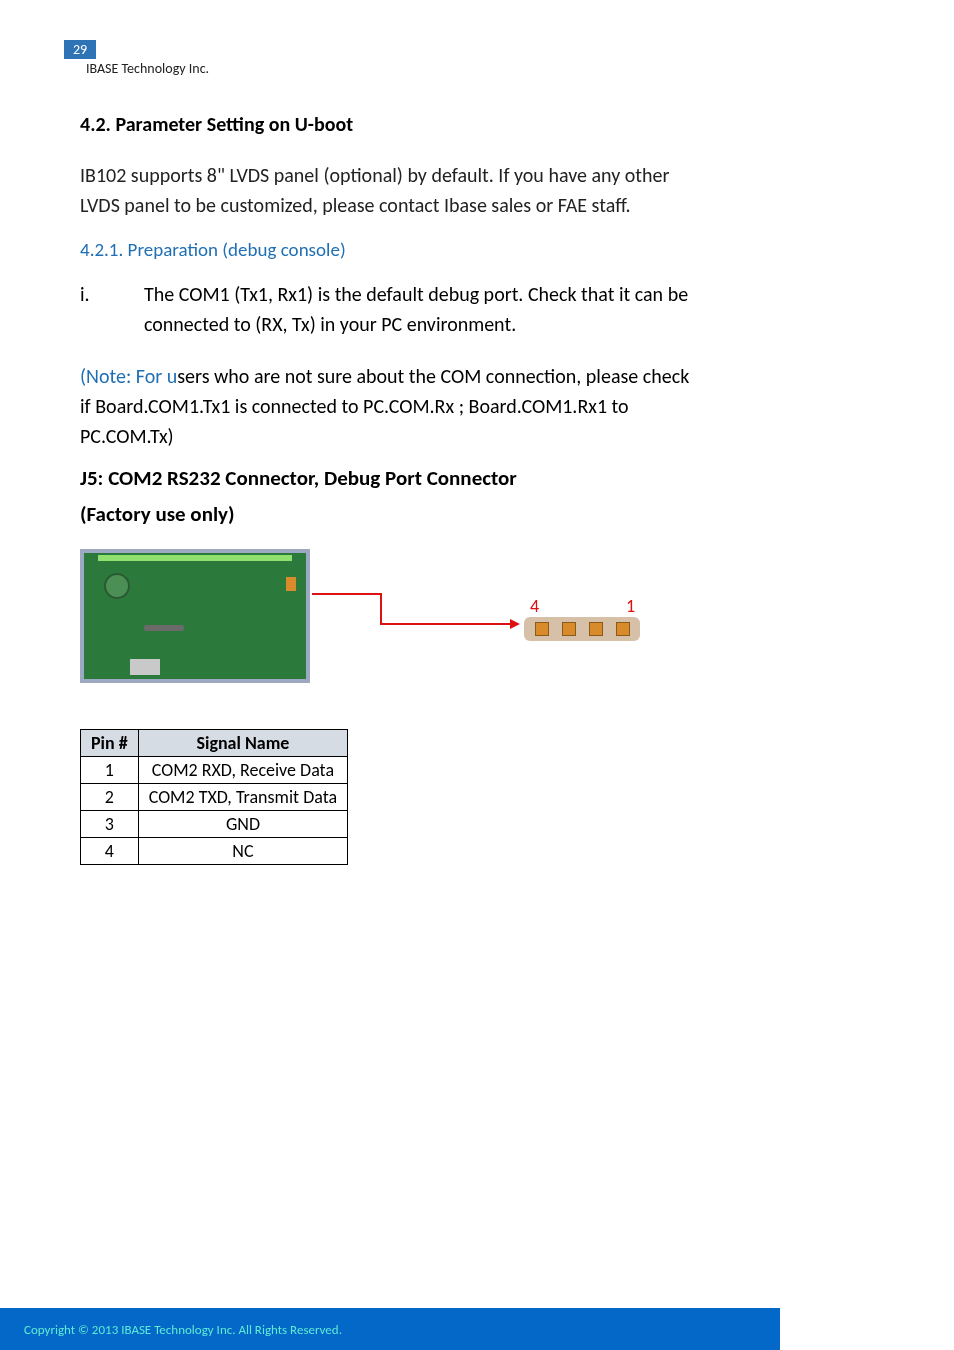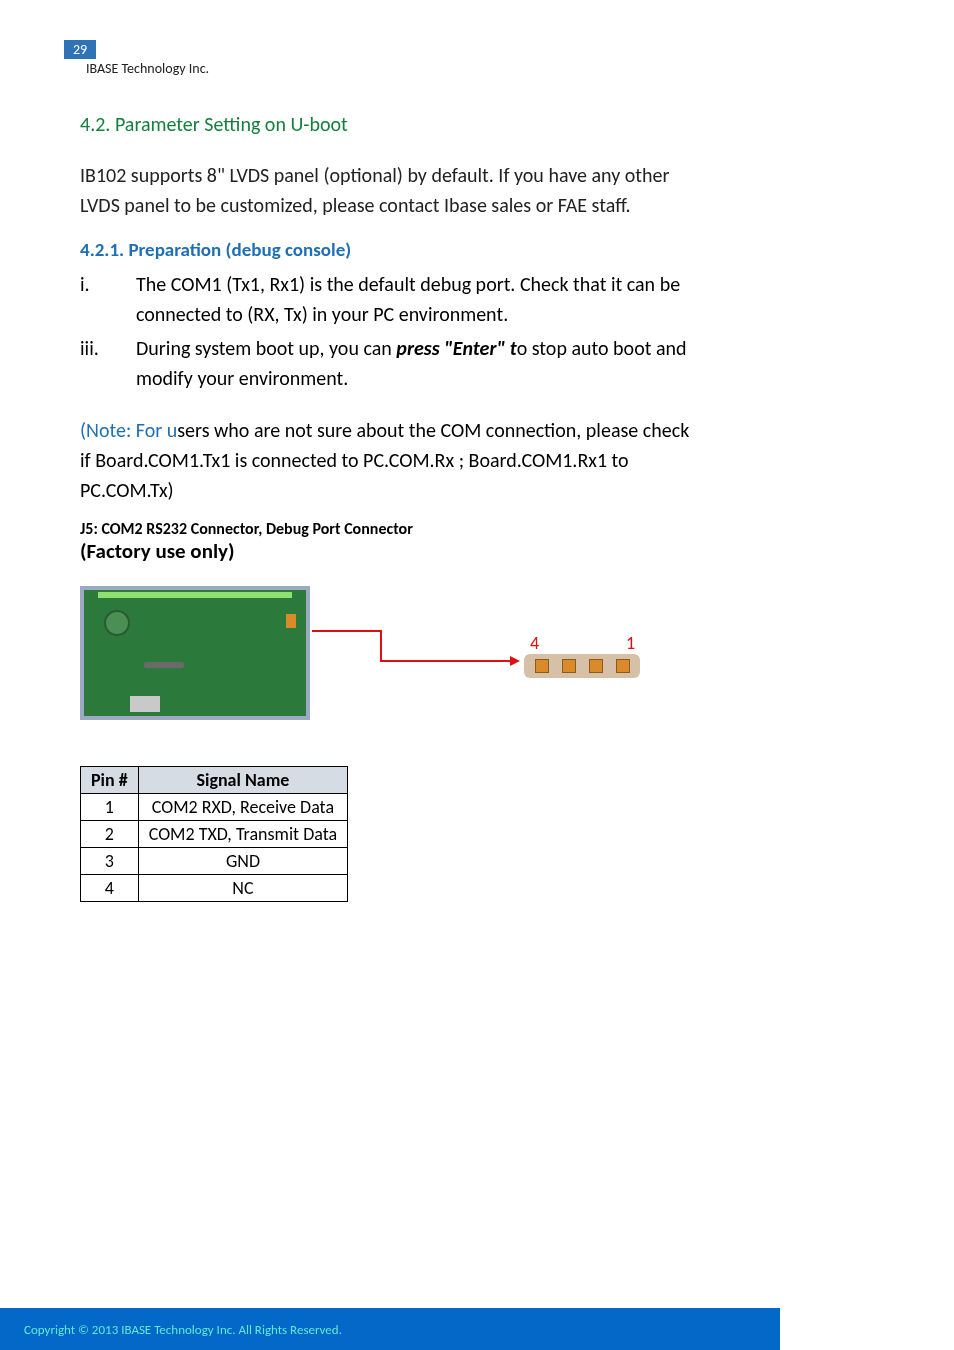--- a/index.html
+++ b/index.html
@@ -1,31 +1,31 @@
 <!DOCTYPE html>
 <html><head>
 <meta charset="utf-8">
 <style>
   * { box-sizing: border-box; margin: 0; padding: 0; }
   html, body { width: 954px; height: 1350px; font-family: Calibri, Arial, sans-serif; background: #fff; color: #000; }
   .page { position: relative; width: 780px; height: 1350px; padding: 50px 80px 0 80px; }
   .page-tab { position: absolute; top: 40px; left: 64px; background: #2e73b5; color: #fff; font-size: 14px; padding: 1px 6px 1px 6px; min-width: 32px; text-align: center; }
   .org { position: absolute; top: 60px; left: 86px; font-size: 14px; color: #222; }
   .content { padding-top: 62px; }
-  .h42 { color: #15803d; font-size: 20px; font-weight: normal; margin-bottom: 24px; }
+  .h42 { color: #000000; font-size: 20px; font-weight: bold; margin-bottom: 24px; }
   .para { font-size: 20px; color: #222; line-height: 1.5; margin-bottom: 18px; }
-  .h421 { color: #1f6fb5; font-size: 19px; font-weight: bold; margin-bottom: 8px; }
+  .h421 { color: #1f6fb5; font-size: 19px; font-weight: normal; margin-bottom: 18px; }
   ol.roman { list-style: none; padding: 0; margin: 0 0 22px 0; }
   ol.roman li { font-size: 20px; line-height: 1.5; display: flex; margin-bottom: 4px; }
   ol.roman li .num { width: 56px; flex-shrink: 0; }
-  ol.roman li .txt { flex: 1; }
+  ol.roman li .txt { flex: 1; margin-left: 8px; }
   .bi { font-weight: bold; font-style: italic; }
   .note { font-size: 20px; line-height: 1.5; margin-bottom: 14px; }
   .note .blue { color: #1f6fb5; }
-  .h-j5 { font-size: 16px; font-weight: bold; }
+  .h-j5 { font-size: 21px; font-weight: bold; margin-bottom: 10px; }
   .h-fact { font-size: 21px; font-weight: bold; margin-bottom: 18px; }
 
   
   .diagram { position: relative; width: 560px; height: 160px; margin-bottom: 24px; }
   .board { position: absolute; left: 0; top: 4px; width: 230px; height: 134px; border: 4px solid #9da8c2; background: #2b7a3b; }
   .board .topbar { position: absolute; top: 2px; left: 14px; right: 14px; height: 6px; background: #8fe06e; }
   .board .chip { position: absolute; top: 20px; left: 20px; width: 26px; height: 26px; border-radius: 50%; background: #4b8f55; border: 2px solid #2a5a34; }
   .board .bar { position: absolute; bottom: 48px; left: 60px; width: 40px; height: 6px; background: #6a6a6a; border-radius: 2px; }
   .board .port { position: absolute; top: 24px; right: 10px; width: 10px; height: 14px; background: #d98a2a; }
   .board .slot { position: absolute; bottom: 4px; left: 46px; width: 30px; height: 16px; background: #c9c9c9; }
@@ -59,26 +59,20 @@
     <div class="h42">4.2.   Parameter Setting on U-boot</div>
 
     <p class="para">IB102 supports 8" LVDS panel (optional) by default. If you have any other LVDS panel to be customized, please contact Ibase sales or FAE staff.</p>
 
     <div class="h421">4.2.1.  Preparation (debug console)</div>
 
     <ol class="roman">
       <li>
         <span class="num">i.</span>
         <span class="txt">The COM1 (Tx1, Rx1) is the default debug port. Check that it can be connected to (RX, Tx) in your PC environment.</span>
-      </li>
-      <li>
-        <span class="num">iii.</span>
-        <span class="txt">
-          <span>During system boot up, you can </span><span class="bi">press "Enter" t</span><span>o stop auto boot and modify your environment.</span>
-        </span>
       </li>
     </ol>
 
     <p class="note">
       <span class="blue">(Note: For u</span><span>sers who are not sure about the COM connection, please check if Board.COM1.Tx1 is connected to PC.COM.Rx ;    Board.COM1.Rx1 to PC.COM.Tx)</span>
     </p>
 
     <div class="h-j5">J5: COM2 RS232 Connector, Debug Port Connector</div>
     <div class="h-fact">(Factory use only)</div>
 

